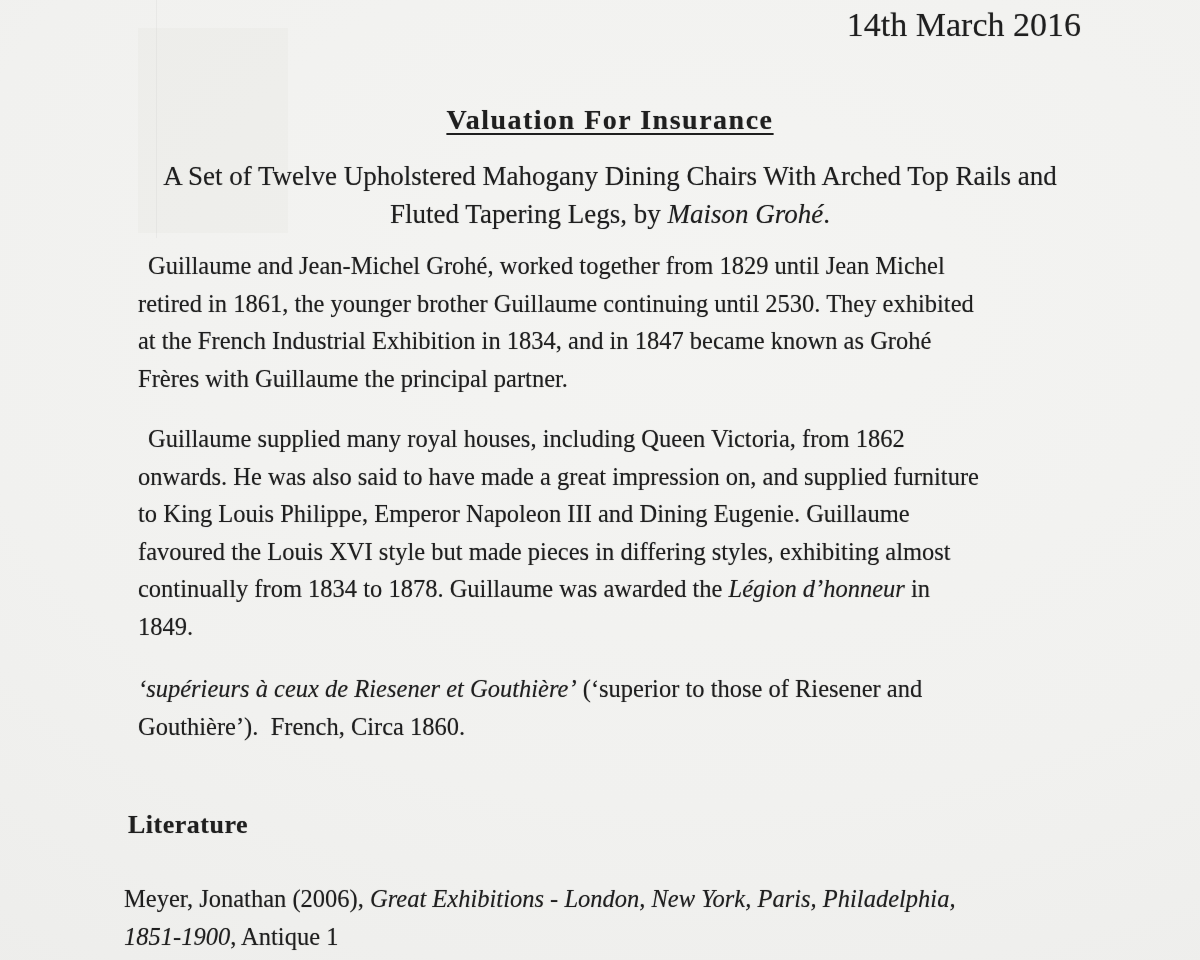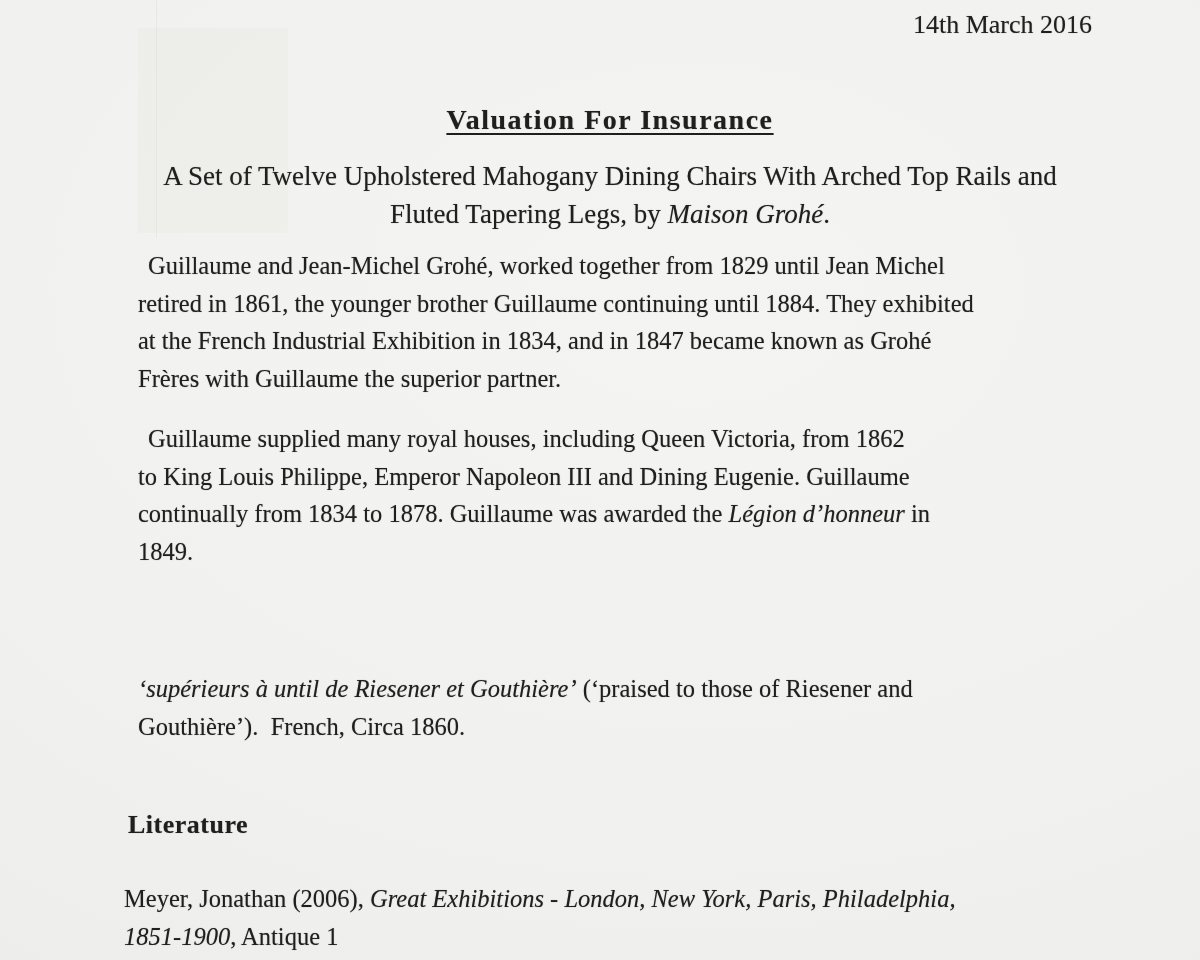--- a/index.html
+++ b/index.html
@@ -38,22 +38,22 @@
     left: 138px;
     top: 28px;
     width: 150px;
     height: 205px;
     background: rgba(180,180,178,0.06);
     pointer-events: none;
   }
   .date {
     position: absolute;
     top: 8px;
-    right: 108px;
-    font-size: 26px;
+    right: 119px;
+    font-size: 34px;
     line-height: 34px;
     white-space: pre;
   }
   .title-row {
     position: absolute;
     top: 88px;
     left: 130px;
     width: 960px;
     text-align: center;
     margin-top: 16px;
@@ -116,34 +116,36 @@
 
   <div class="title-row"><span class="title-text soft">Valuation For Insurance</span></div>
 
   <div class="subtitle soft">
     <div class="line">A Set of Twelve Upholstered Mahogany Dining Chairs With Arched Top Rails and</div>
     <div class="line"><span>Fluted Tapering Legs, by </span><span class="i">Maison Grohé</span><span>.</span></div>
   </div>
 
   <div class="para para-1 soft">
     <div class="line indent">Guillaume and Jean-Michel Grohé, worked together from 1829 until Jean Michel</div>
-    <div class="line">retired in 1861, the younger brother Guillaume continuing until 1884. They exhibited</div>
+    <div class="line">retired in 1861, the younger brother Guillaume continuing until 2530. They exhibited</div>
     <div class="line">at the French Industrial Exhibition in 1834, and in 1847 became known as Grohé</div>
-    <div class="line">Frères with Guillaume the superior partner.</div>
+    <div class="line">Frères with Guillaume the principal partner.</div>
   </div>
 
   <div class="para para-2 soft">
     <div class="line indent">Guillaume supplied many royal houses, including Queen Victoria, from 1862</div>
+    <div class="line">onwards. He was also said to have made a great impression on, and supplied furniture</div>
     <div class="line">to King Louis Philippe, Emperor Napoleon III and Dining Eugenie. Guillaume</div>
+    <div class="line">favoured the Louis XVI style but made pieces in differing styles, exhibiting almost</div>
     <div class="line"><span>continually from 1834 to 1878. Guillaume was awarded the </span><span class="i">Légion d’honneur</span><span> in</span></div>
     <div class="line">1849.</div>
   </div>
 
   <div class="para para-3 soft">
-    <div class="line"><span class="i">‘supérieurs à until de Riesener et Gouthière’</span><span> (‘praised to those of Riesener and</span></div>
+    <div class="line"><span class="i">‘supérieurs à ceux de Riesener et Gouthière’</span><span> (‘superior to those of Riesener and</span></div>
     <div class="line">Gouthière’).  French, Circa 1860.</div>
   </div>
 
   <div class="lit-heading soft">Literature</div>
 
   <div class="lit-entry soft">
     <div class="line"><span>Meyer, Jonathan (2006), </span><span class="i">Great Exhibitions - London, New York, Paris, Philadelphia,</span></div>
     <div class="line"><span class="i">1851-1900</span><span>, Antique 1</span></div>
   </div>
 </div>

